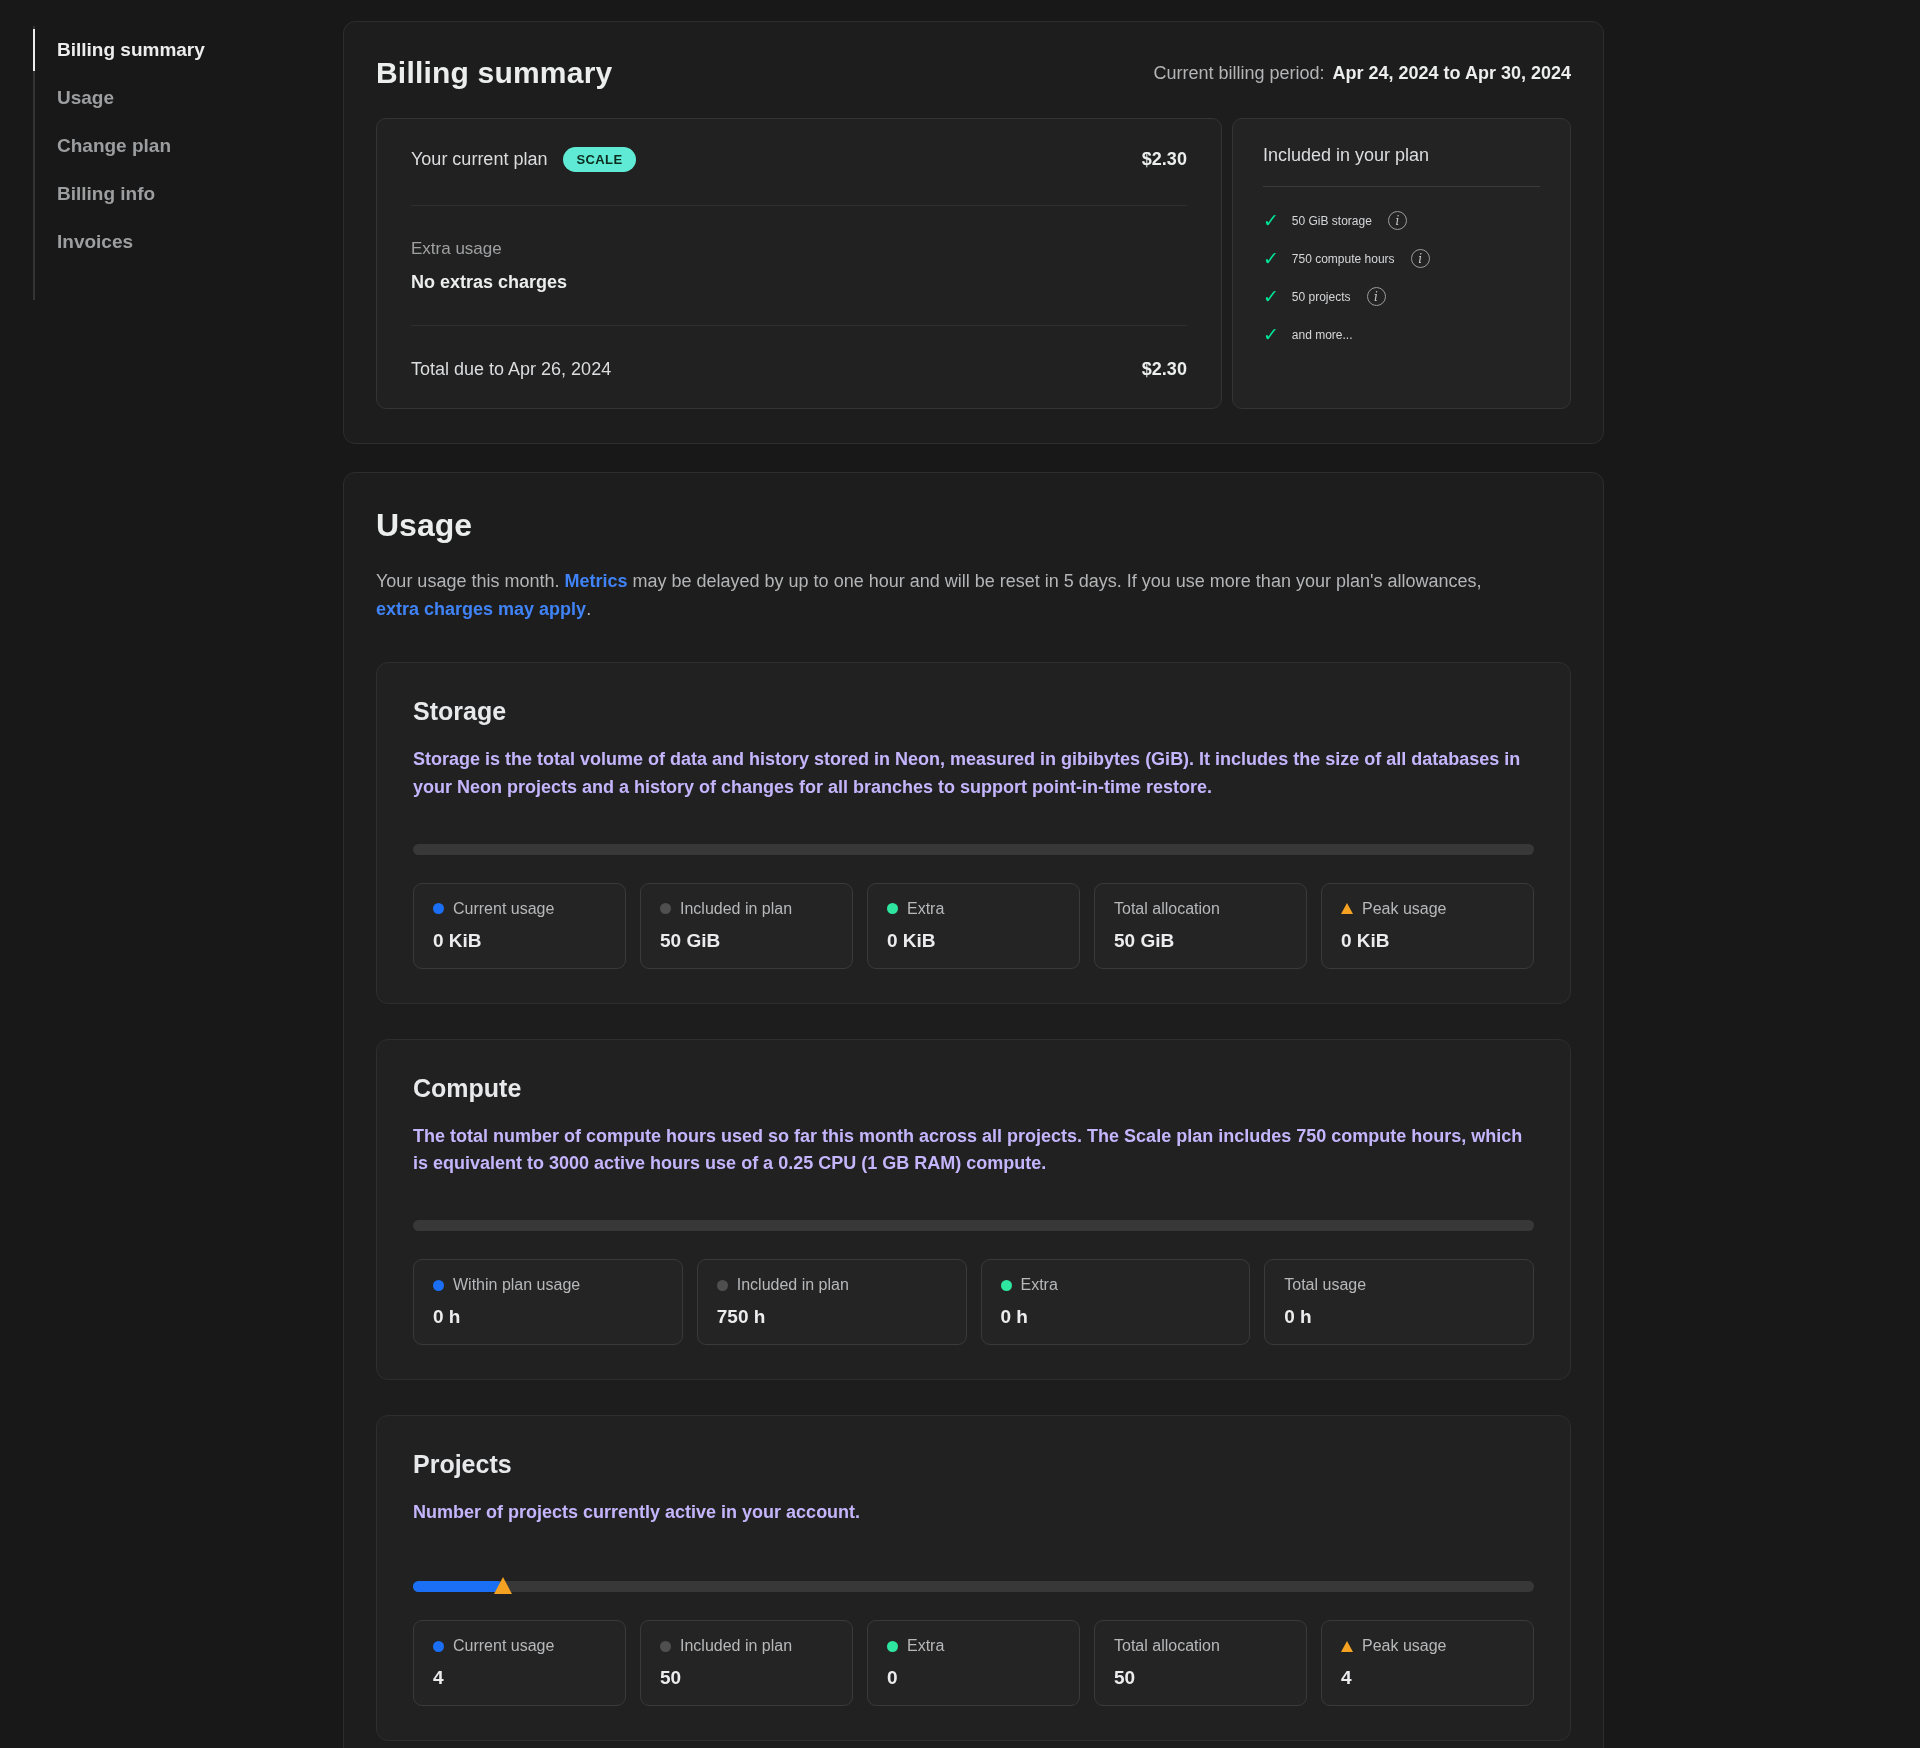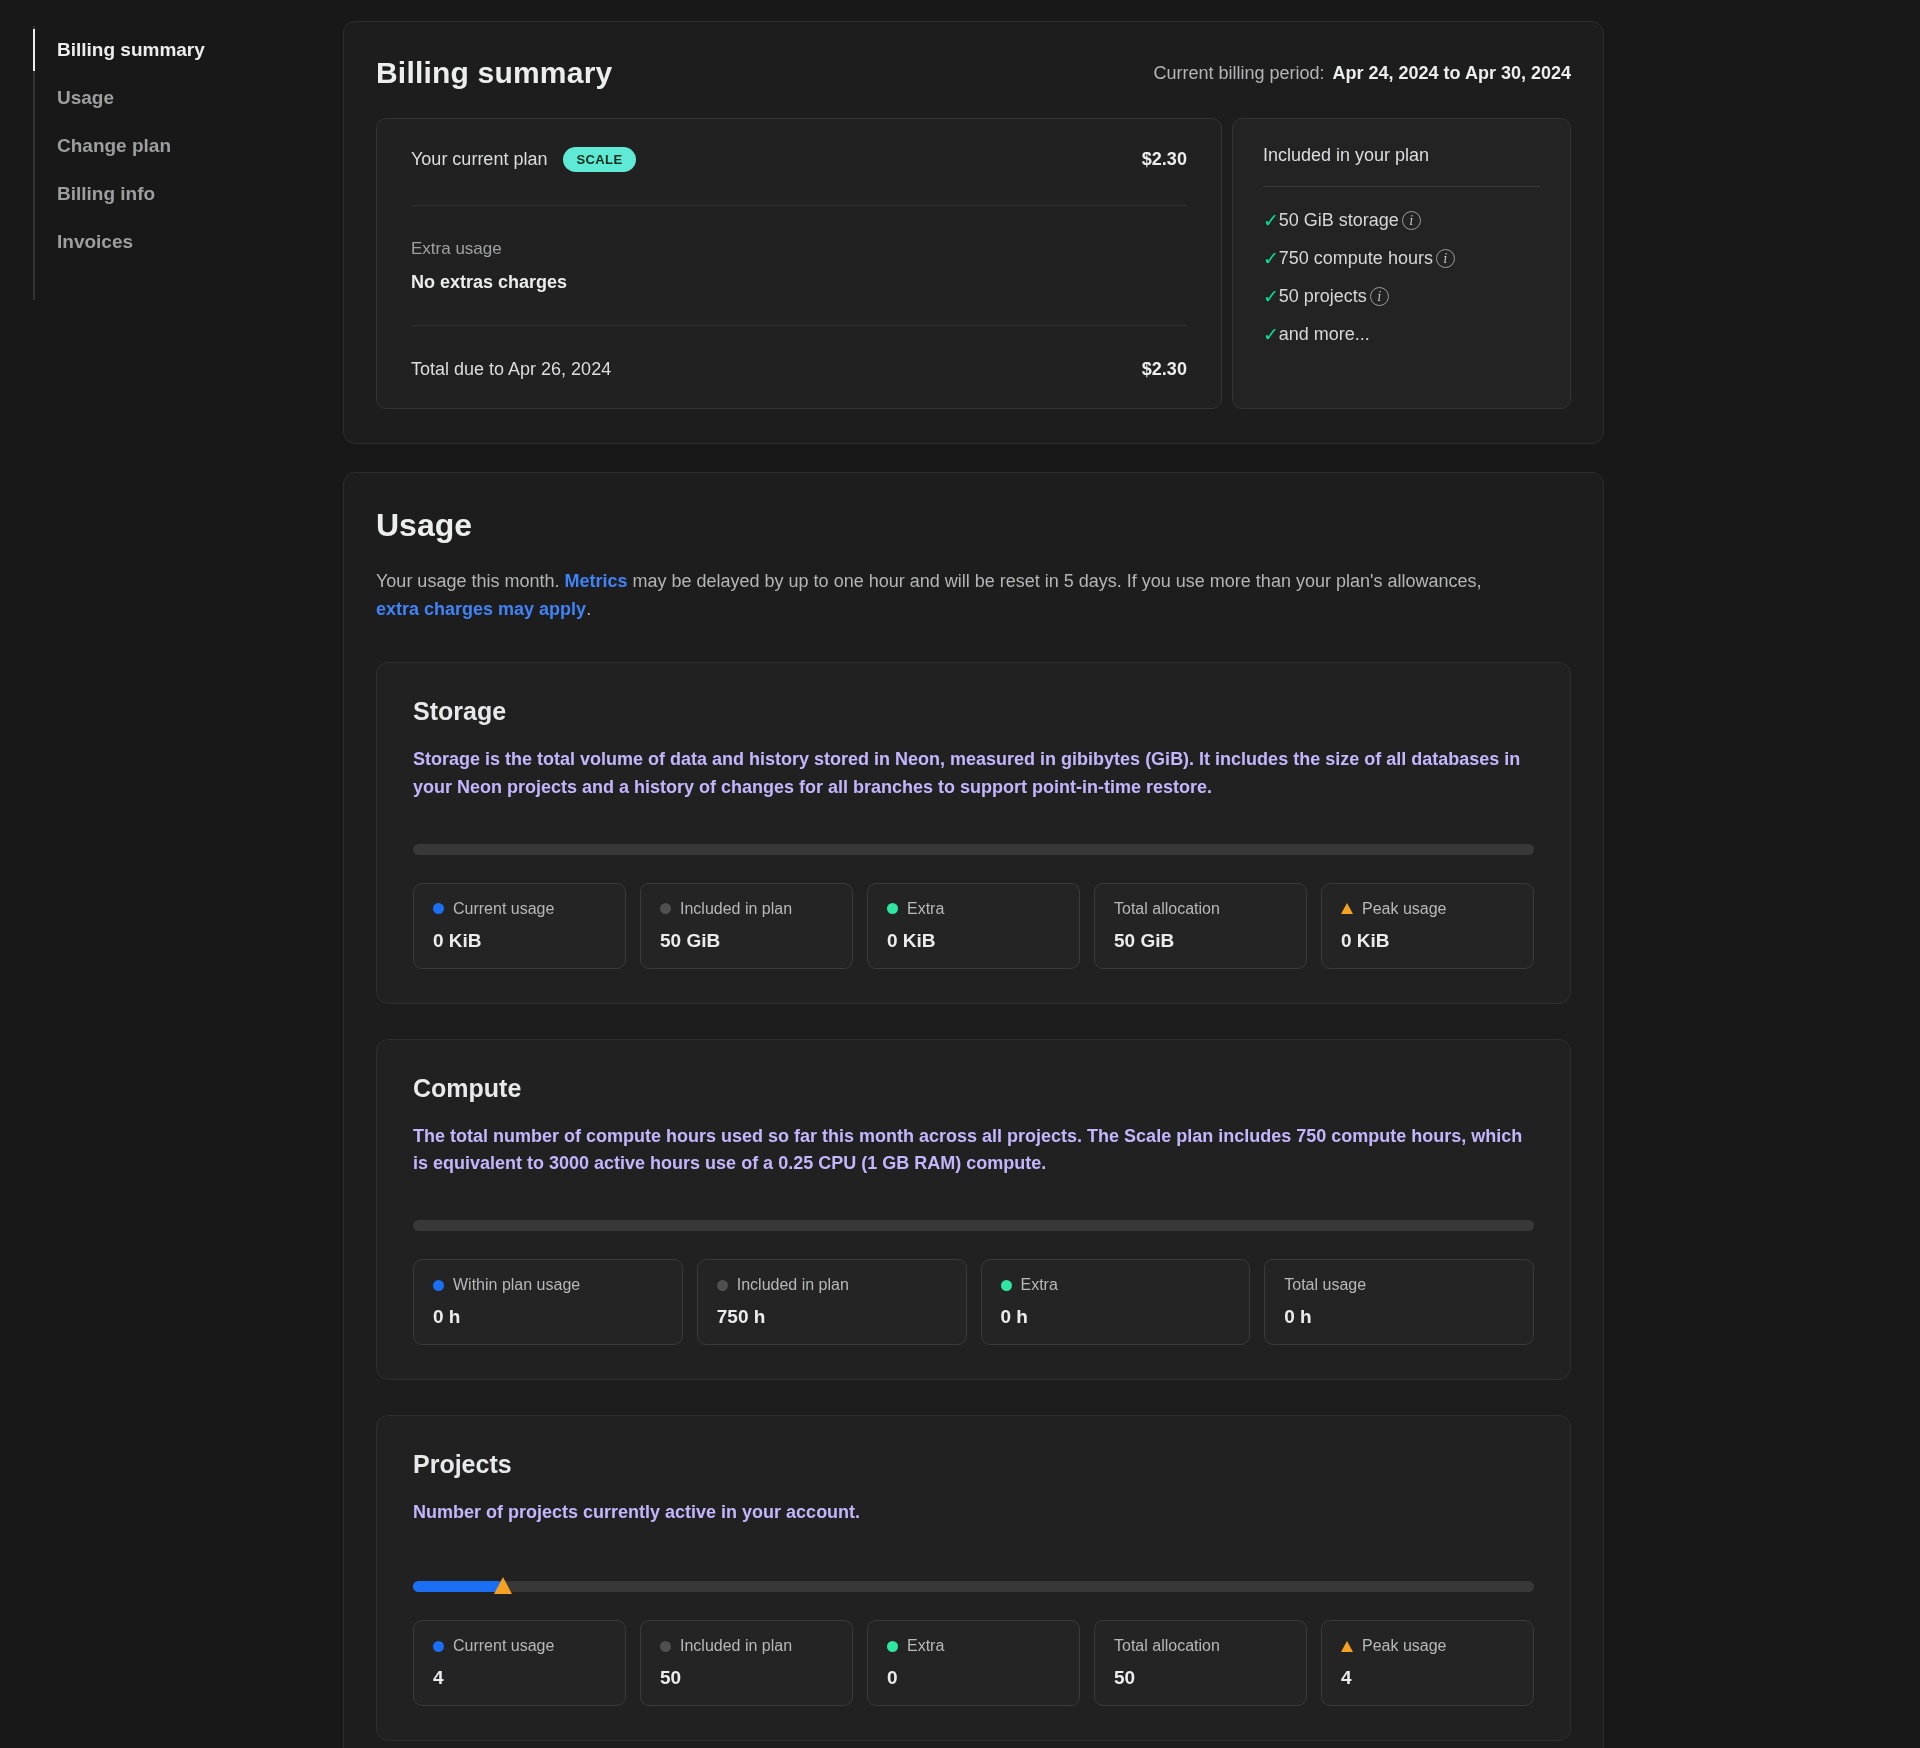--- a/index.html
+++ b/index.html
@@ -47,21 +47,21 @@
     padding: 5px 13px; border-radius: 999px; letter-spacing: .4px;
   }
   .hr { height: 1px; background: #2f2f2f; border: none; margin: 0; }
   .extra-label { font-size: 17px; color: #9fa0a2; margin-bottom: 13px; }
   .extra-value { font-size: 18px; font-weight: 700; color: #eceded; }
 
   .included-panel { flex: 1 1 0; padding: 26px 30px; background: #232323; }
   .included-title { font-size: 18px; color: #dcdddf; margin-bottom: 20px; }
   .included-panel .hr { background: #3a3a3a; margin-bottom: 22px; }
   .inc-list { list-style: none; margin: 0; padding: 0; display: flex; flex-direction: column; gap: 15px; }
-  .inc-item { display: flex; align-items: center; font-size: 18px; color: #d6d7d9; }
+  .inc-item { display: flex; align-items: center; gap: 13px; font-size: 12px; color: #d6d7d9; }
   .check::before { content: "✓"; color: #00e599; font-weight: 700; font-size: 19px; }
   .info-icon {
     display: inline-flex; align-items: center; justify-content: center;
     width: 19px; height: 19px; border: 1.5px solid #9a9b9d; border-radius: 50%;
     color: #c7c8ca; font-size: 12px; font-style: italic;
     font-family: "DejaVu Serif", serif; cursor: pointer; margin-left: 3px;
   }
   .info-icon::before { content: "i"; }
 
   

